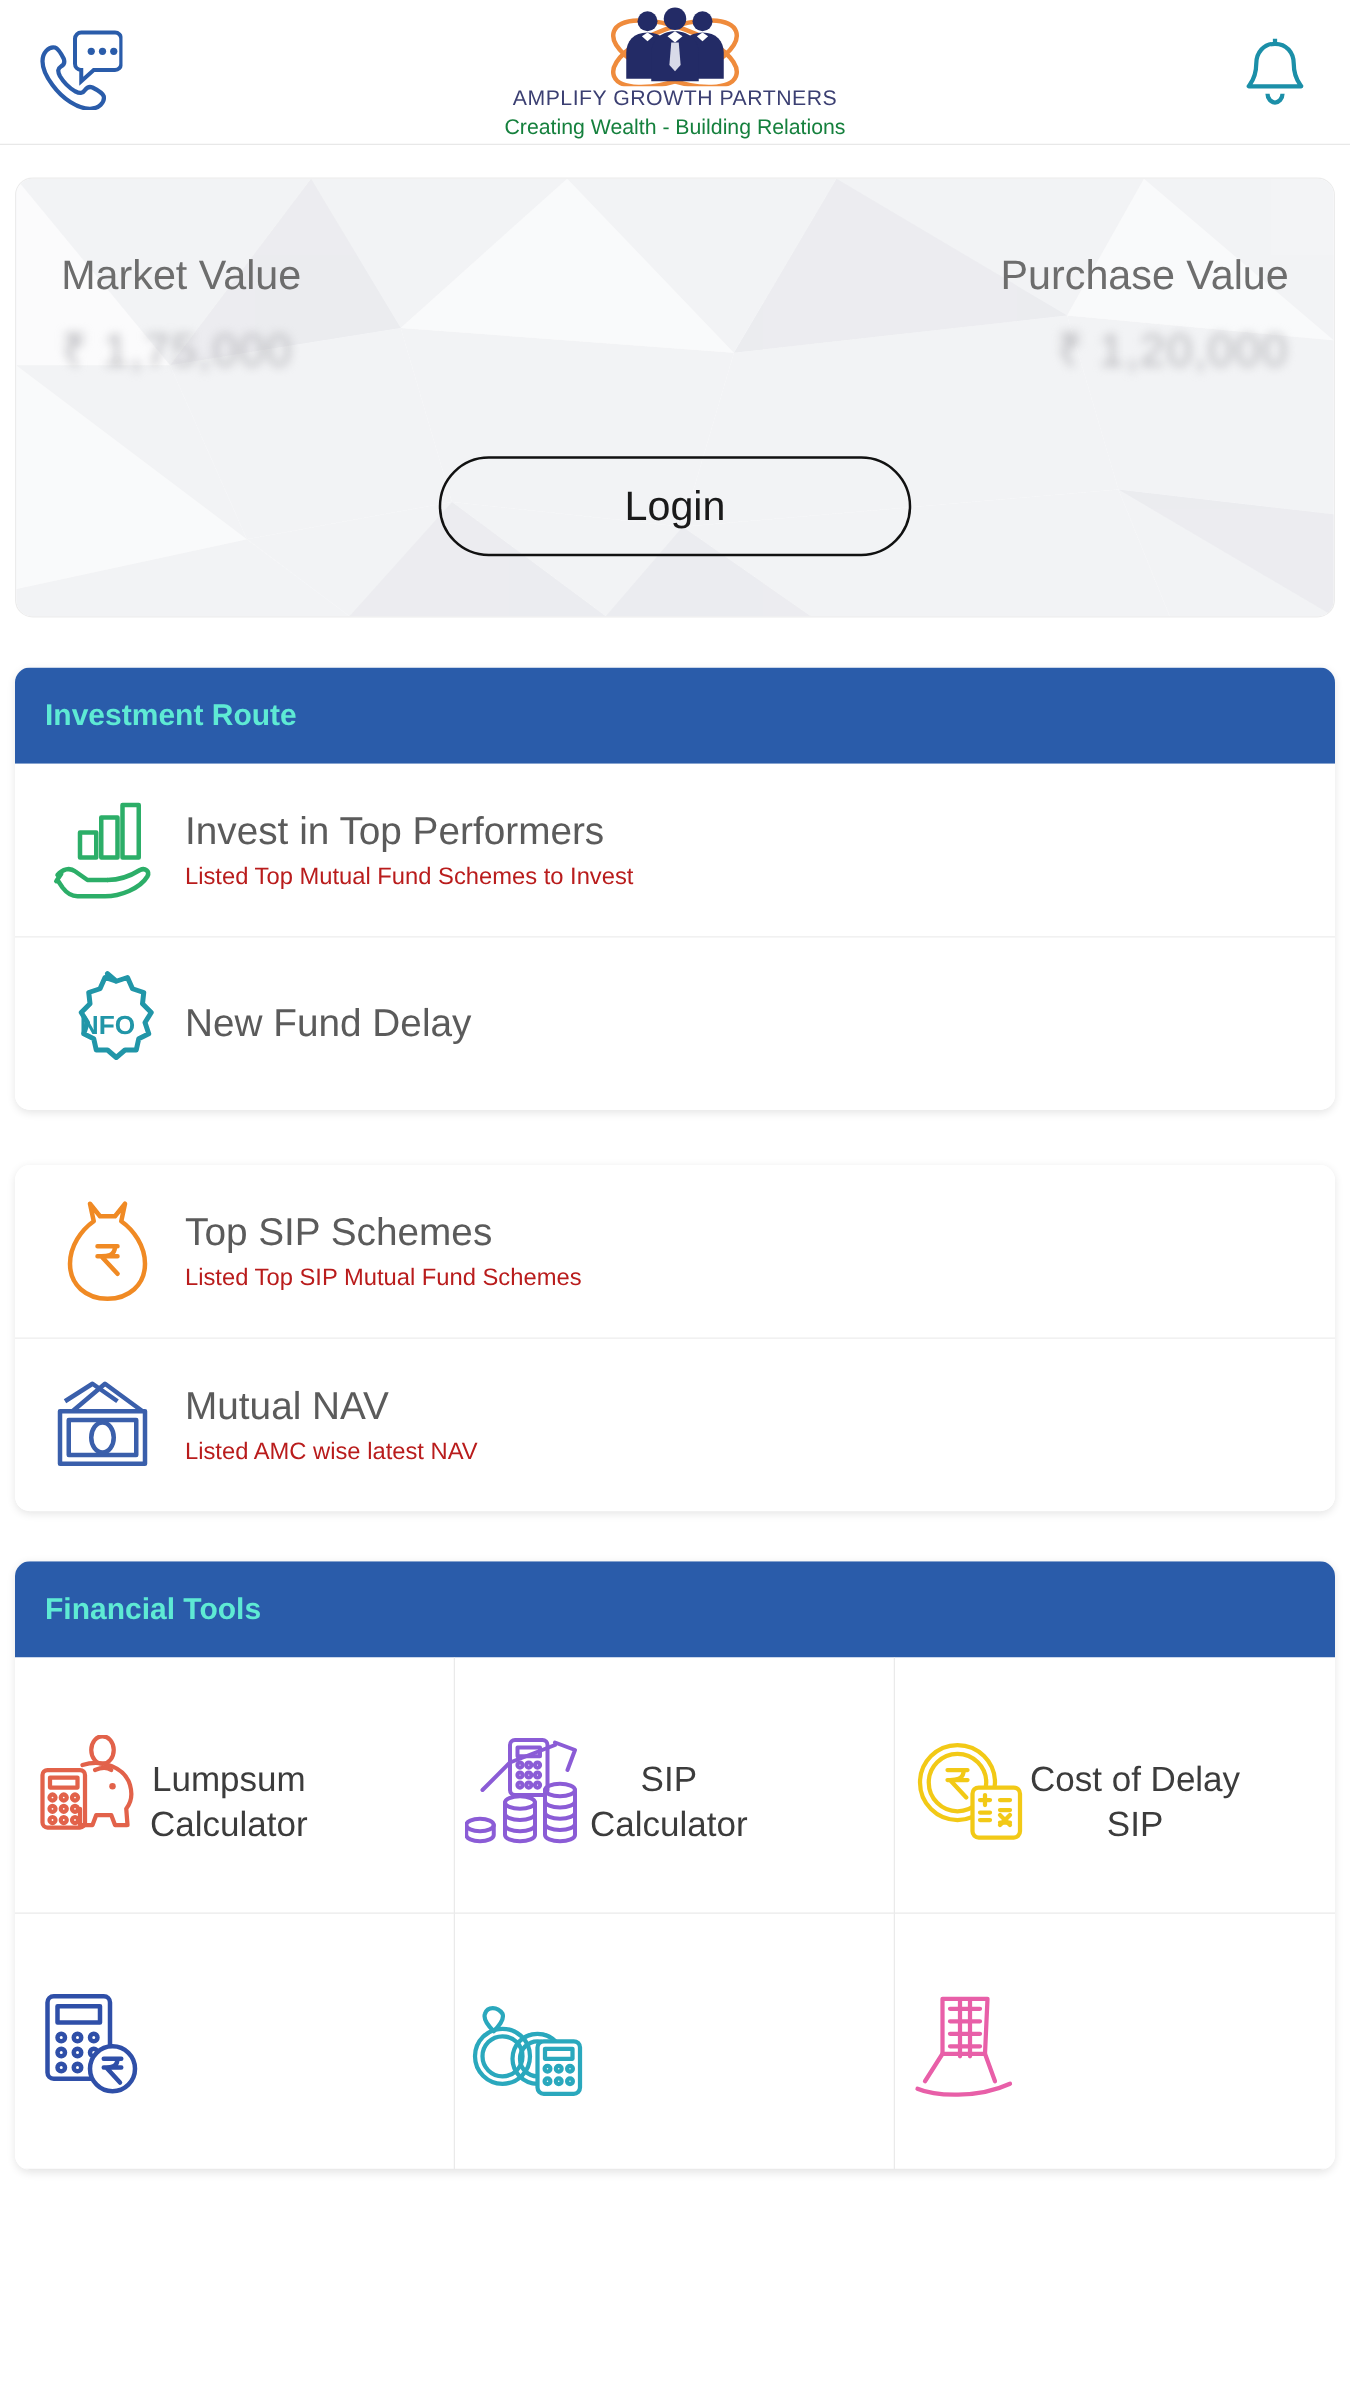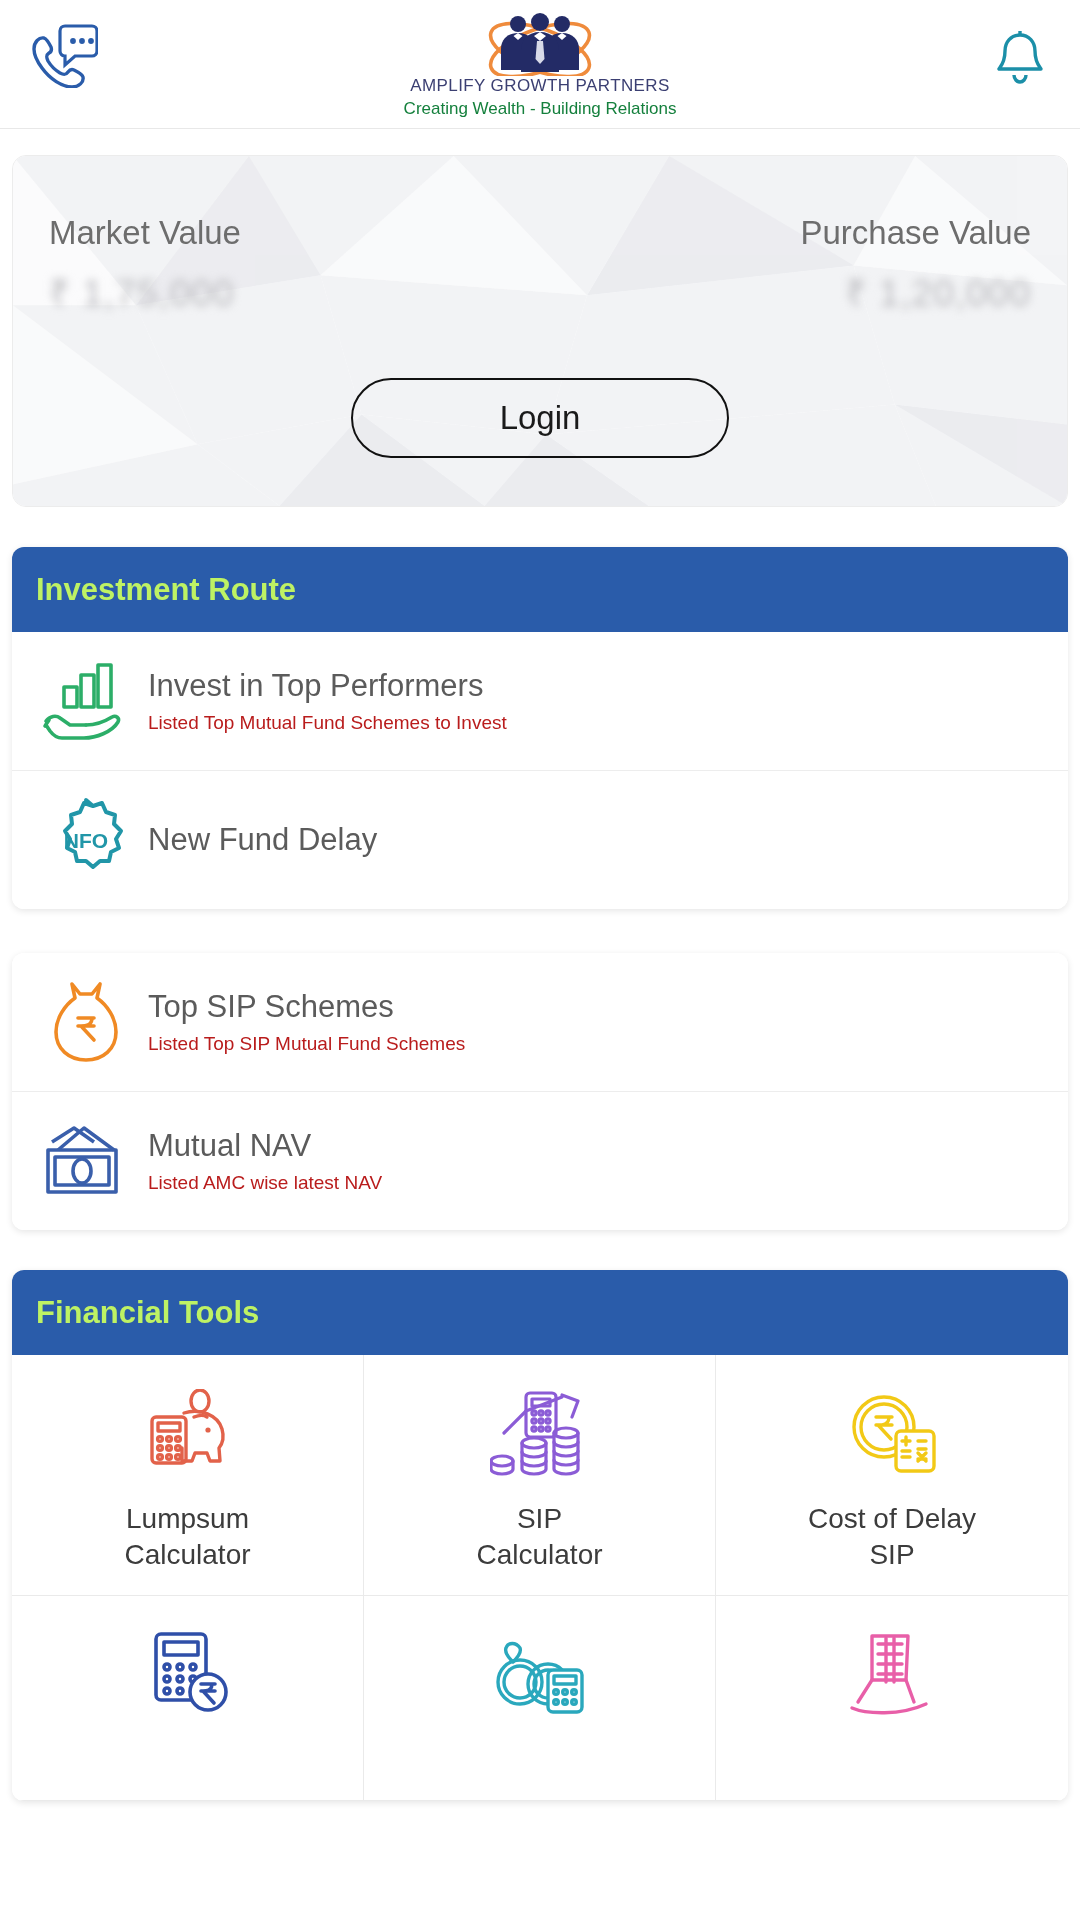--- a/index.html
+++ b/index.html
@@ -6,21 +6,21 @@
   html, body {
     width: 1080px; height: 1920px;
     background: #ffffff;
     font-family: "Liberation Sans", sans-serif;
     overflow: hidden;
   }
 
   
   .header {
     position: relative;
-    height: 129px;
+    height: 116px;
     background: #ffffff;
     border-bottom: 1px solid #e8e8e8;
     display: flex;
     align-items: center;
     justify-content: center;
   }
   .header-icon-left { position: absolute; left: 26px; top: 22px; }
   .header-icon-right { position: absolute; right: 34px; top: 30px; }
 
   .brand { display: flex; flex-direction: column; align-items: center; justify-content: flex-start;
@@ -79,22 +79,22 @@
   .section-card {
     margin-top: 40px;
     border-radius: 12px;
     background: #ffffff;
     box-shadow: 0 2px 7px rgba(0,0,0,0.10);
     overflow: hidden;
   }
   .section-card.flush { margin-top: 44px; }
   .section-header {
     background: #2a5caa;
-    color: #bef264;
-    font-size: 31px;
+    color: #5eead4;
+    font-size: 24px;
     font-weight: 700;
     padding: 25px 24px 24px 24px;
     font-family: "Liberation Sans", sans-serif;
   }
 
   .list-row {
     display: flex; align-items: center;
     padding: 26px 22px;
     min-height: 122px;
     cursor: pointer;
@@ -118,21 +118,21 @@
   
   .tools-grid {
     display: grid;
     grid-template-columns: repeat(3, 1fr);
     background: #ffffff;
   }
   .tool-cell {
     border-right: 1px solid #eaeaea;
     border-bottom: 1px solid #eaeaea;
     min-height: 205px;
-    display: flex; flex-direction: column;
+    display: flex; flex-direction: row;
     align-items: center; justify-content: flex-start;
     padding: 30px 8px 22px 8px;
     cursor: pointer;
   }
   .tool-cell:nth-child(3n) { border-right: none; }
   .tool-ico { height: 96px; display: flex; align-items: center; justify-content: center; }
   .tool-label {
     margin-top: 20px;
     font-size: 28px; color: #3c3c3c; text-align: center;
     line-height: 1.28;

